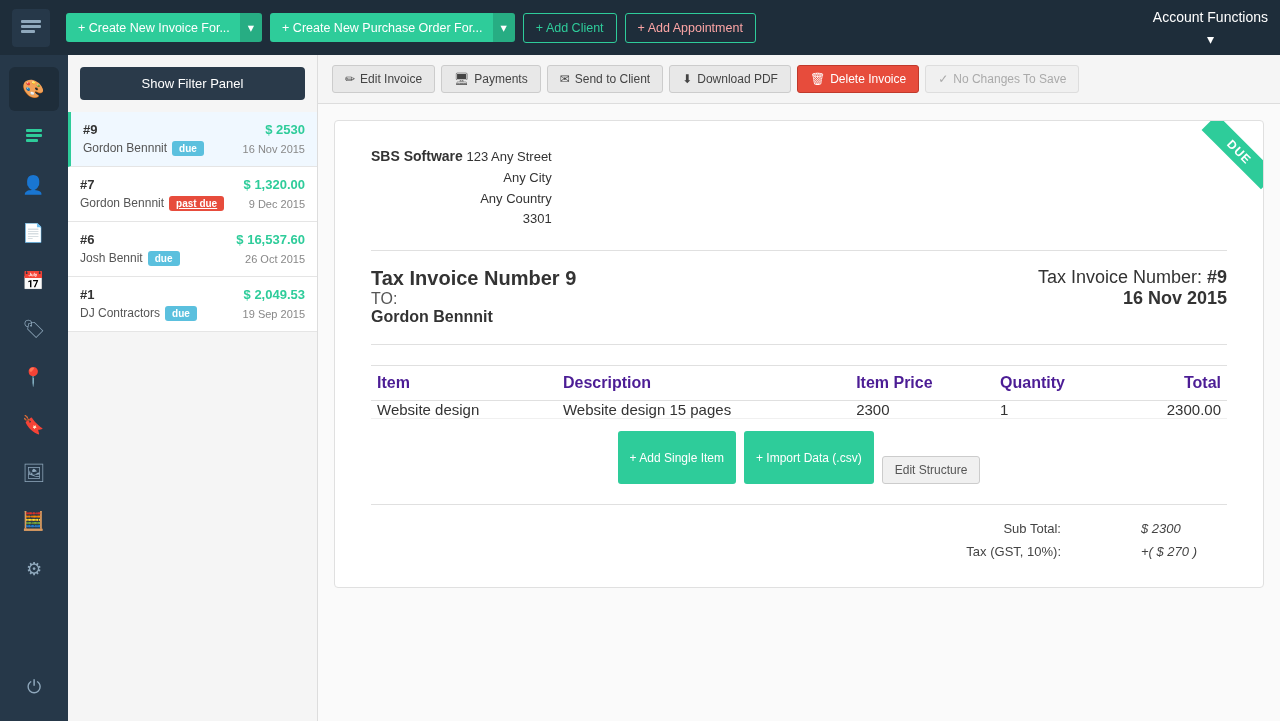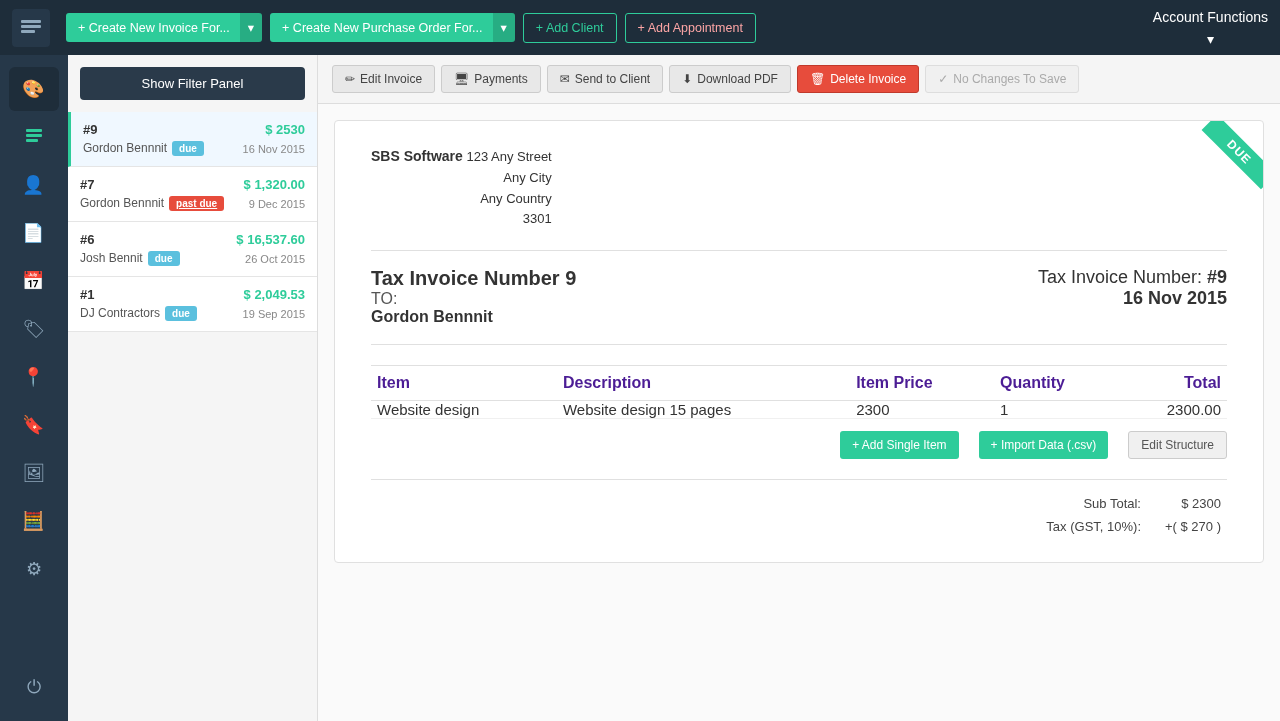--- a/index.html
+++ b/index.html
@@ -264,51 +264,52 @@
       font-weight: 600;
     }
     .items-table th:last-child, .items-table td:last-child { text-align: right; }
     .items-table td {
       padding: 0 6px;
       font-size: 15px;
       color: #333;
       border-bottom: 1px solid #f0f0f0;
     }
     .items-actions {
-      display: flex; gap: 20px; justify-content: flex-end;
+      display: flex; gap: 8px; justify-content: center;
       padding: 12px 0;
     }
     .items-btn {
       background: #2ecc9a;
       color: #fff;
       border: none;
       border-radius: 3px;
       padding: 6px 12px;
       font-size: 12px;
       cursor: pointer;
       display: flex; align-items: center; gap: 4px;
     }
     .items-btn-outline {
       background: #f0f0f0;
       color: #555;
       border: 1px solid #ccc;
+      margin-top: 25px;
     }
     .totals-section {
       margin-top: 8px;
       border-top: 1px solid #e0e0e0;
       padding-top: 12px;
     }
     .totals-row {
-      display: flex; justify-content: flex-end; 
+      display: flex; justify-content: flex-end; gap: 80px;
       padding: 4px 6px;
       font-size: 13px;
       color: #444;
     }
     .totals-row .label { min-width: 130px; text-align: right; }
-    .totals-row .value { min-width: 80px; text-align: right; }
+    .totals-row .value { min-width: 80px; text-align: left; font-style: italic; }
   </style>
 </head>
 <body>
 
 <nav class="top-nav">
   <div class="nav-logo">
     <svg viewBox="0 0 24 24" fill="none">
       <rect x="2" y="4" width="20" height="3" fill="#8fa8bc" rx="1"></rect>
       <rect x="2" y="9" width="20" height="3" fill="#8fa8bc" rx="1"></rect>
       <rect x="2" y="14" width="14" height="3" fill="#8fa8bc" rx="1"></rect>

